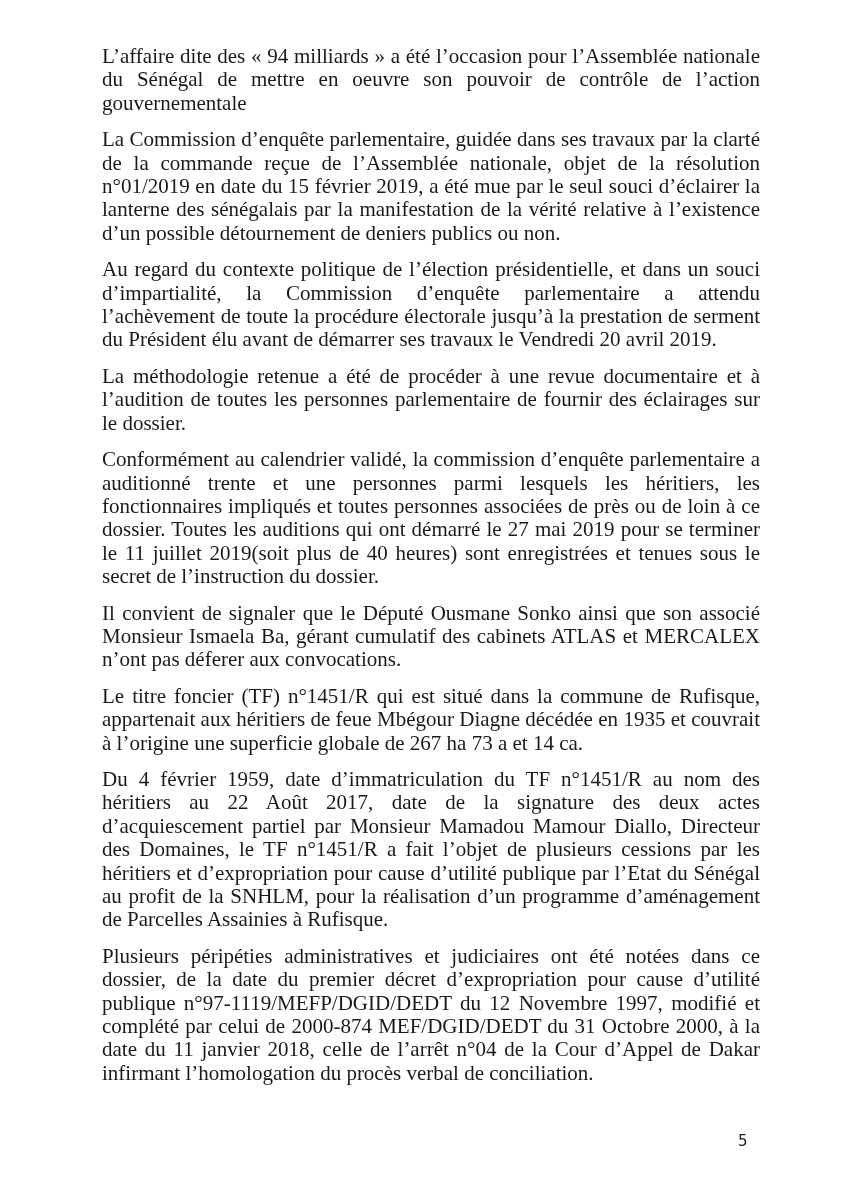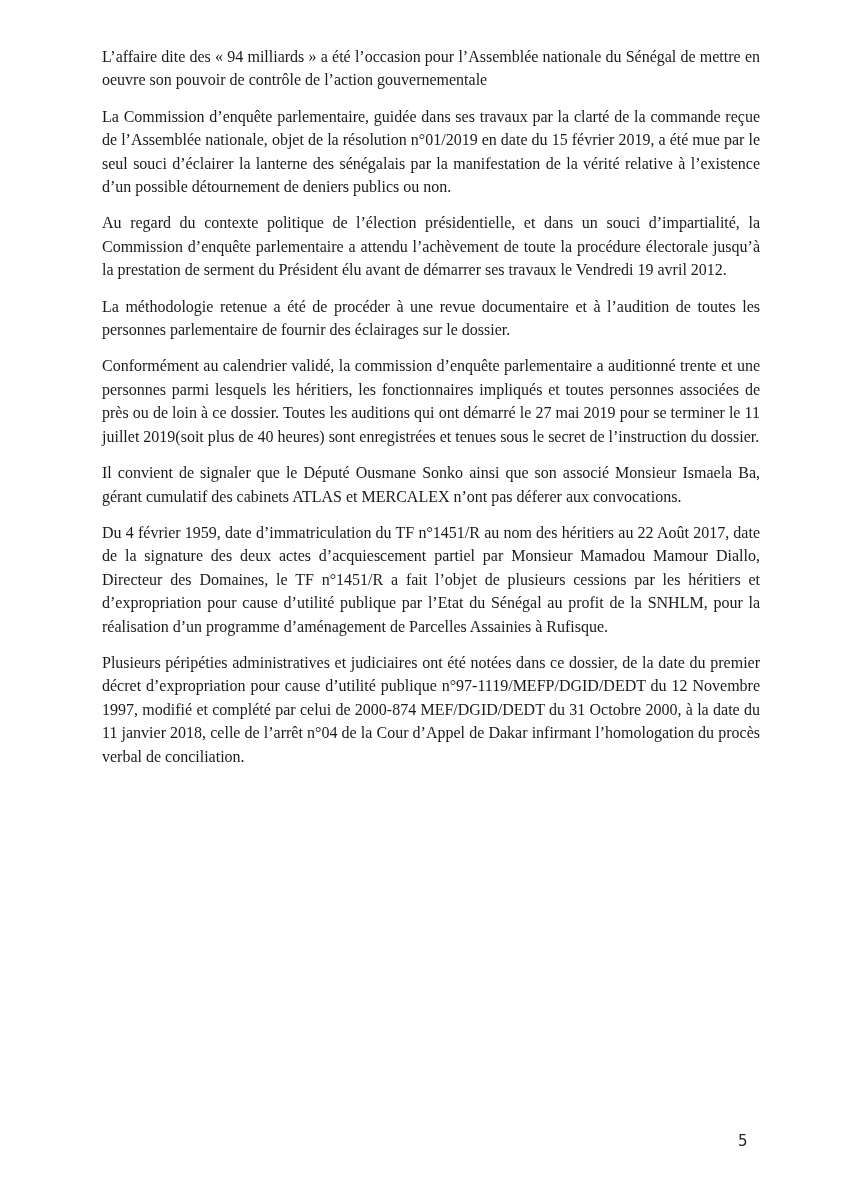--- a/index.html
+++ b/index.html
@@ -1,37 +1,38 @@
 <!DOCTYPE html>
 <html><head>
 <meta charset="utf-8">
 <style>
   html, body { margin: 0; padding: 0; background: #ffffff; }
   body { width: 849px; height: 1200px; position: relative; overflow: hidden; }
   .page {
     position: absolute; left: 102px; top: 45px; width: 658px;
     font-family: "Liberation Serif", "DejaVu Serif", serif;
-    font-size: 16px; line-height: 23.4px; color: #1a1a1a;
+    font-size: 21px; line-height: 23.4px; color: #1a1a1a;
     text-align: justify;
   }
   .para { margin: 0 0 13px 0; }
   .para.gap { }
   .page-number {
     position: absolute; left: 738px; top: 1132px;
     font-family: "DejaVu Sans", "Liberation Sans", sans-serif;
     font-size: 15px; color: #222;
   }
 </style>
 </head>
 <body>
 
 <div class="page">
   <p class="para">L’affaire dite des « 94 milliards » a été l’occasion pour l’Assemblée nationale du Sénégal de mettre en oeuvre son pouvoir de contrôle de l’action gouvernementale</p>
   <p class="para">La Commission d’enquête parlementaire, guidée dans ses travaux par la clarté de la commande reçue de l’Assemblée nationale, objet de la résolution n°01/2019 en date du 15 février 2019, a été mue par le seul souci d’éclairer la lanterne des sénégalais par la manifestation de la vérité relative à l’existence d’un possible détournement de deniers publics ou non.</p>
-  <p class="para">Au regard du contexte politique de l’élection présidentielle, et dans un souci d’impartialité, la Commission d’enquête parlementaire a attendu l’achèvement de toute la procédure électorale jusqu’à la prestation de serment du Président élu avant de démarrer ses travaux le Vendredi 19 avril 2012.</p>
+  <p class="para">Au regard du contexte politique de l’élection présidentielle, et dans un souci d’impartialité, la Commission d’enquête parlementaire a attendu l’achèvement de toute la procédure électorale jusqu’à la prestation de serment du Président élu avant de démarrer ses travaux le Vendredi 20 avril 2019.</p>
   <p class="para">La méthodologie retenue a été de procéder à une revue documentaire et à l’audition de toutes les personnes parlementaire de fournir des éclairages sur le dossier.</p>
   <p class="para">Conformément au calendrier validé, la commission d’enquête parlementaire a auditionné trente et une personnes parmi lesquels les héritiers, les fonctionnaires impliqués et toutes personnes associées de près ou de loin à ce dossier. Toutes les auditions qui ont démarré le 27 mai 2019 pour se terminer le 11 juillet 2019(soit plus de 40 heures) sont enregistrées et tenues sous le secret de l’instruction du dossier.</p>
   <p class="para gap">Il convient de signaler que le Député Ousmane Sonko ainsi que son associé Monsieur Ismaela Ba, gérant cumulatif des cabinets ATLAS et MERCALEX n’ont pas déferer aux convocations.</p>
+  <p class="para">Le titre foncier (TF) n°1451/R qui est situé dans la commune de Rufisque, appartenait aux héritiers de feue Mbégour Diagne décédée en 1935 et couvrait à l’origine une superficie globale de 267 ha 73 a et 14 ca.</p>
   <p class="para">Du 4 février 1959, date d’immatriculation du TF n°1451/R au nom des héritiers au 22 Août 2017, date de la signature des deux actes d’acquiescement partiel par Monsieur Mamadou Mamour Diallo, Directeur des Domaines, le TF n°1451/R a fait l’objet de plusieurs cessions par les héritiers et d’expropriation pour cause d’utilité publique par l’Etat du Sénégal au profit de la SNHLM, pour la réalisation d’un programme d’aménagement de Parcelles Assainies à Rufisque.</p>
   <p class="para">Plusieurs péripéties administratives et judiciaires ont été notées dans ce dossier,  de la date du premier décret d’expropriation pour cause d’utilité publique n°97-1119/MEFP/DGID/DEDT du 12 Novembre 1997, modifié et complété par celui de 2000-874 MEF/DGID/DEDT du 31 Octobre 2000, à la date du 11 janvier 2018, celle de l’arrêt n°04 de la Cour d’Appel de Dakar infirmant l’homologation du procès verbal de conciliation.</p>
 </div>
 
 <div class="page-number">5</div>
 
 </body></html>

